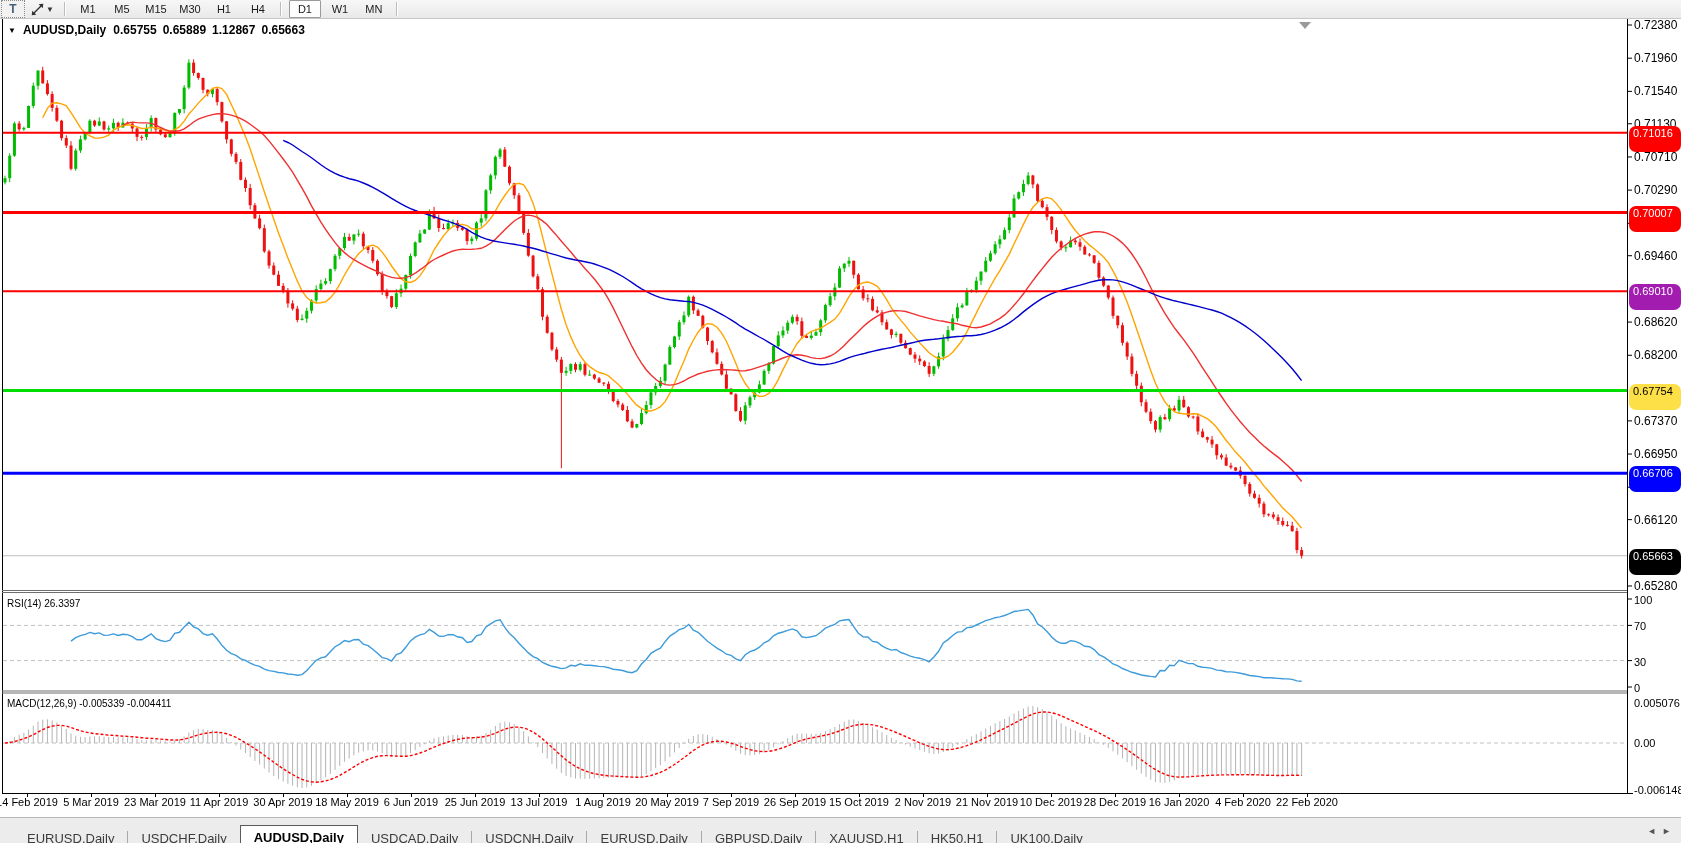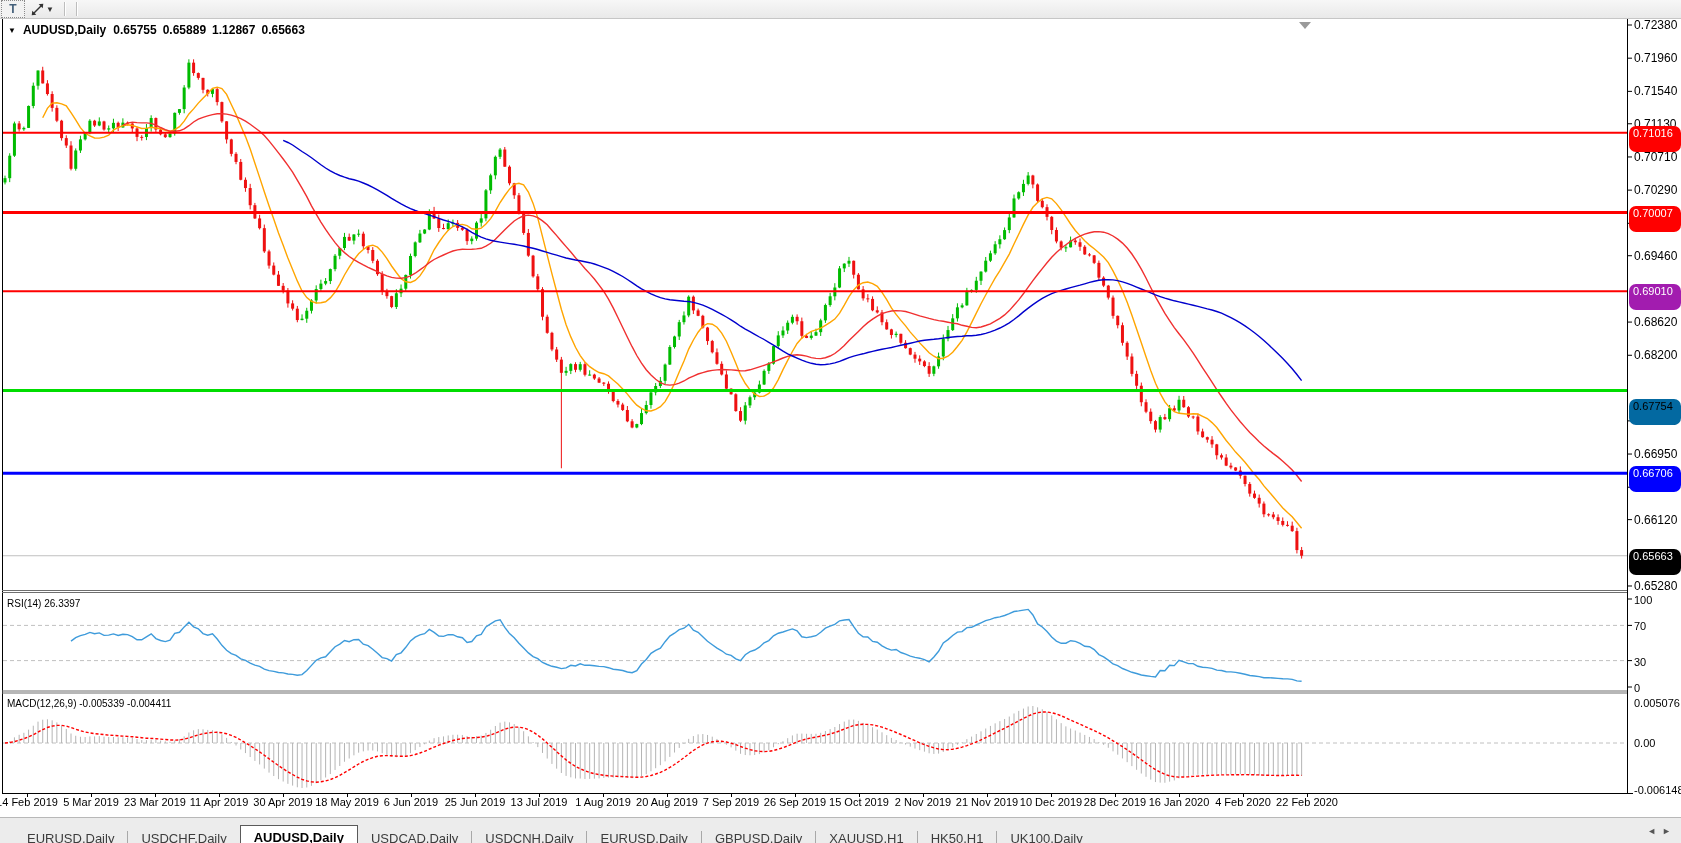--- a/index.html
+++ b/index.html
@@ -43,20 +43,32 @@
     <svg width="13" height="13" viewBox="0 0 13 13" style="position:static">
       <g stroke="#333" stroke-width="1.4" fill="#333">
         <line x1="3" y1="10" x2="10" y2="3"></line>
         <path d="M9.2 1.8 L11.5 1.5 L11.2 3.8 Z"></path>
         <path d="M1.5 11.5 L1.8 9.2 L3.8 11.2 Z"></path>
       </g>
     </svg>
     <span class="caret">▼</span>
   </div>
   <div class="tb-sep"></div>
+  <div id="tf-host" style="display:flex;align-items:center;">
+      <div class="tf-btn">M1</div>
+      <div class="tf-btn">M5</div>
+      <div class="tf-btn">M15</div>
+      <div class="tf-btn">M30</div>
+      <div class="tf-btn">H1</div>
+      <div class="tf-btn">H4</div>
+      <div class="tb-sep"></div>
+      <div class="tf-btn active">D1</div>
+      <div class="tf-btn">W1</div>
+      <div class="tf-btn">MN</div>
+    </div>
   <div class="tb-sep"></div>
 </div>
 
 <svg id="chart-svg" width="1681" height="843">
     <clipPath id="mainClip">
       <rect x="3" y="20" width="1624" height="569"></rect>
     </clipPath>
     <clipPath id="rsiClip">
       <rect x="3" y="593" width="1624" height="97"></rect>
     </clipPath>
@@ -988,21 +1000,21 @@
     <div class="ytick" style="top: 316.092px;">0.68620</div>
     <div class="ytick" style="top: 349.278px;">0.68200</div>
     <div class="ytick" style="top: 414.86px;">0.67370</div>
     <div class="ytick" style="top: 448.046px;">0.66950</div>
     <div class="ytick" style="top: 481.231px;">0.66530</div>
     <div class="ytick" style="top: 513.627px;">0.66120</div>
     <div class="ytick" style="top: 579.999px;">0.65280</div>
     <div class="yline-label" style="top: 125.775px; background: rgb(255, 0, 0); color: rgb(255, 255, 255);">0.71016</div>
     <div class="yline-label" style="top: 205.5px; background: rgb(255, 0, 0); color: rgb(255, 255, 255);">0.70007</div>
     <div class="yline-label" style="top: 284.277px; background: #a21caf; color: rgb(255, 255, 255);">0.69010</div>
-    <div class="yline-label" style="top: 383.518px; background: #0369a1; color: rgb(0, 0, 0); margin-top: 15px;">0.67754</div>
+    <div class="yline-label" style="top: 383.518px; background: #fde047; color: rgb(0, 0, 0);">0.67754</div>
     <div class="yline-label" style="top: 466.325px; background: rgb(0, 0, 255); color: rgb(255, 255, 255);">0.66706</div>
     <div class="yline-label" style="top: 548.736px; background: rgb(0, 0, 0); color: rgb(255, 255, 255);">0.65663</div>
     <div class="rtick" style="top: 594px;">100</div>
     <div class="rtick" style="top: 620.4px;">70</div>
     <div class="rtick" style="top: 655.6px;">30</div>
     <div class="rtick" style="top: 682px;">0</div>
     <div class="rtick" style="top: 697px;">0.005076</div>
     <div class="rtick" style="top: 737px;">0.00</div>
     <div class="rtick" style="top: 784px;">-0.006148</div>
   </div>
@@ -1010,21 +1022,21 @@
     <div class="dtick" style="left: 27px;">14 Feb 2019</div>
     <div class="dtick" style="left: 91px;">5 Mar 2019</div>
     <div class="dtick" style="left: 155px;">23 Mar 2019</div>
     <div class="dtick" style="left: 219px;">11 Apr 2019</div>
     <div class="dtick" style="left: 283px;">30 Apr 2019</div>
     <div class="dtick" style="left: 347px; text-align: center;">18 May 2019</div>
     <div class="dtick" style="left: 411px;">6 Jun 2019</div>
     <div class="dtick" style="left: 475px;">25 Jun 2019</div>
     <div class="dtick" style="left: 539px;">13 Jul 2019</div>
     <div class="dtick" style="left: 603px;">1 Aug 2019</div>
-    <div class="dtick" style="left: 667px;">20 Aug 2019</div>
+    <div class="dtick" style="left: 667px;">20 May 2019</div>
     <div class="dtick" style="left: 731px;">7 Sep 2019</div>
     <div class="dtick" style="left: 795px;">26 Sep 2019</div>
     <div class="dtick" style="left: 859px;">15 Oct 2019</div>
     <div class="dtick" style="left: 923px;">2 Nov 2019</div>
     <div class="dtick" style="left: 987px;">21 Nov 2019</div>
     <div class="dtick" style="left: 1051px;">10 Dec 2019</div>
     <div class="dtick" style="left: 1115px;">28 Dec 2019</div>
     <div class="dtick" style="left: 1179px;">16 Jan 2020</div>
     <div class="dtick" style="left: 1243px;">4 Feb 2020</div>
     <div class="dtick" style="left: 1307px;">22 Feb 2020</div>

